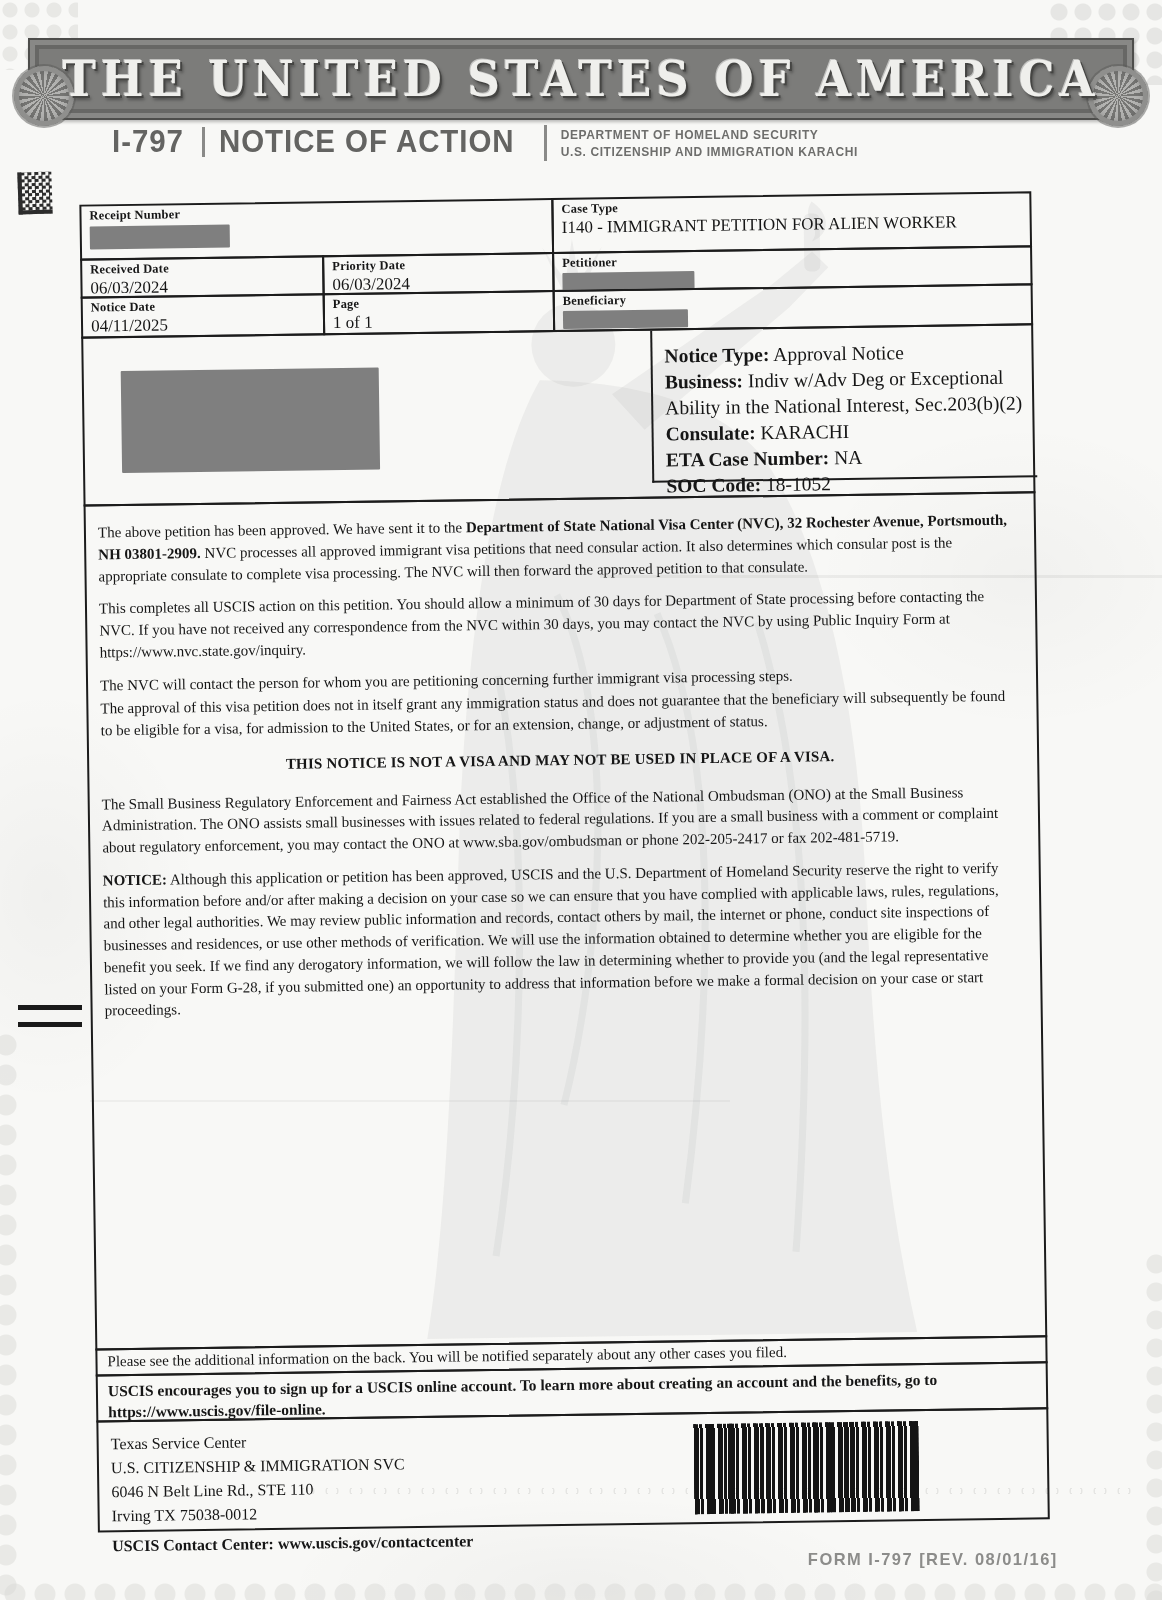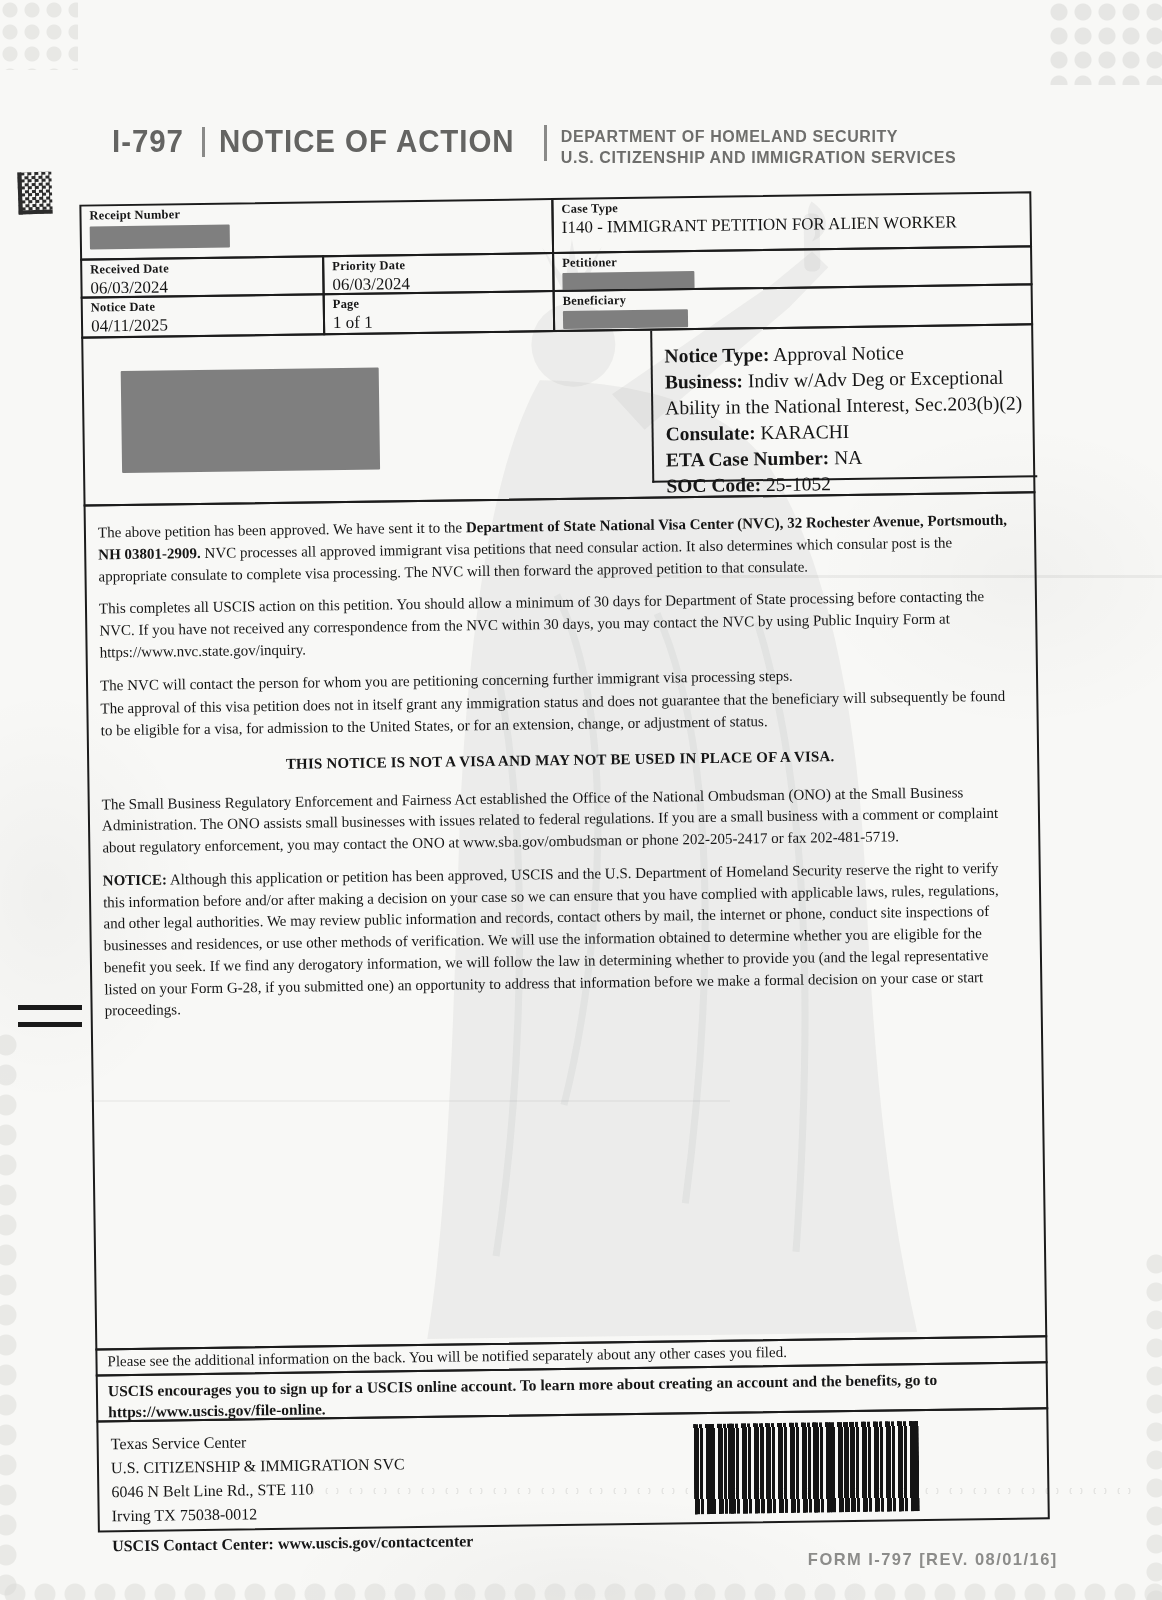--- a/index.html
+++ b/index.html
@@ -60,21 +60,21 @@
   
   .subheader {
     position:absolute; left:112px; top:124px; display:flex; align-items:flex-start; gap:14px;
     font-family:"Liberation Sans", sans-serif; color:#646462; z-index:3;
   }
   .form-no, .form-title { font-weight:bold; font-size:31px; letter-spacing:1px; transform:scaleX(.95); transform-origin:left; white-space:nowrap; }
   .vbar { display:inline-block; width:3px; background:#8a8a88; }
   .vbar.short { height:30px; margin-top:3px; }
   .vbar.tall  { height:36px; margin-top:1px; }
   .agency { display:flex; flex-direction:column; gap:3px; padding-top:4px; }
-  .agency span { font-size:16px; font-weight:bold; letter-spacing:.6px; color:#6e6e6c; white-space:nowrap; }
+  .agency span { font-size:12px; font-weight:bold; letter-spacing:.6px; color:#6e6e6c; white-space:nowrap; }
 
   
   .datamatrix {
     position:absolute; left:18px; top:172px; width:34px; height:42px; z-index:3;
     background:
       linear-gradient(#000,#000) left top/4px 100%,
       linear-gradient(#000,#000) left bottom/100% 4px,
       repeating-conic-gradient(#000 0 25%, transparent 0 50%);
     background-size:4px 100%, 100% 4px, 7px 7px;
     background-repeat:no-repeat, no-repeat, repeat;
@@ -135,29 +135,34 @@
 <body>
 
 <div class="page">
 
   <div class="lace lace-tl"></div>
   <div class="lace lace-tr"></div>
   <div class="lace lace-left"></div>
   <div class="lace lace-bottom"></div>
   <div class="lace lace-right"></div>
 
+  <div class="banner">
+    <div class="rosette rosette-l"></div>
+    <div class="rosette rosette-r"></div>
+    <div class="banner-text">THE UNITED STATES OF AMERICA</div>
+  </div>
 
   <div class="subheader">
     <span class="form-no">I-797</span>
     <span class="vbar short"></span>
     <span class="form-title">NOTICE OF ACTION</span>
     <span class="vbar tall"></span>
     <span class="agency">
       <span>DEPARTMENT OF HOMELAND SECURITY</span>
-      <span>U.S. CITIZENSHIP AND IMMIGRATION SERVICES</span>
+      <span>U.S. CITIZENSHIP AND IMMIGRATION KARACHI</span>
     </span>
   </div>
 
   <div class="datamatrix"></div>
 
   <div class="skew">
 
     <svg class="statue" viewBox="0 0 700 1150">
       <g fill="#8e9496" fill-opacity="0.11" stroke="none">
         <circle cx="230" cy="150" r="42"></circle>
@@ -211,21 +216,21 @@
     </div>
 
     <div class="box" style="left:88px; top:330px; width:952px; height:170px;">
       <span class="redact" style="position:absolute; left:37px; top:33px; width:258px; height:102px;"></span>
       <div class="noticebox">
         <p>
           <b>Notice Type:</b><span> Approval Notice</span><br>
           <b>Business:</b><span> Indiv w/Adv Deg or Exceptional Ability in the National Interest, Sec.203(b)(2)</span><br>
           <b>Consulate:</b><span> KARACHI</span><br>
           <b>ETA Case Number:</b><span> NA</span><br>
-          <b>SOC Code:</b><span> 25-1052</span>
+          <b>SOC Code:</b><span> 18-1052</span>
         </p>
       </div>
     </div>
 
     <div class="box bigbox" style="left:88px; top:498px; width:952px; height:846px;">
       <p><span>The above petition has been approved. We have sent it to the </span><b>Department of State National Visa Center (NVC), 32 Rochester Avenue, Portsmouth, NH 03801-2909.</b><span> NVC processes all approved immigrant visa petitions that need consular action. It also determines which consular post is the appropriate consulate to complete visa processing. The NVC will then forward the approved petition to that consulate.</span></p>
       <p>This completes all USCIS action on this petition. You should allow a minimum of 30 days for Department of State processing before contacting the NVC. If you have not received any correspondence from the NVC within 30 days, you may contact the NVC by using Public Inquiry Form at https://www.nvc.state.gov/inquiry.</p>
       <p class="tight">The NVC will contact the person for whom you are petitioning concerning further immigrant visa processing steps.</p>
       <p>The approval of this visa petition does not in itself grant any immigration status and does not guarantee that the beneficiary will subsequently be found to be eligible for a visa, for admission to the United States, or for an extension, change, or adjustment of status.</p>
       <p class="warning">THIS NOTICE IS NOT A VISA AND MAY NOT BE USED IN PLACE OF A VISA.</p>

